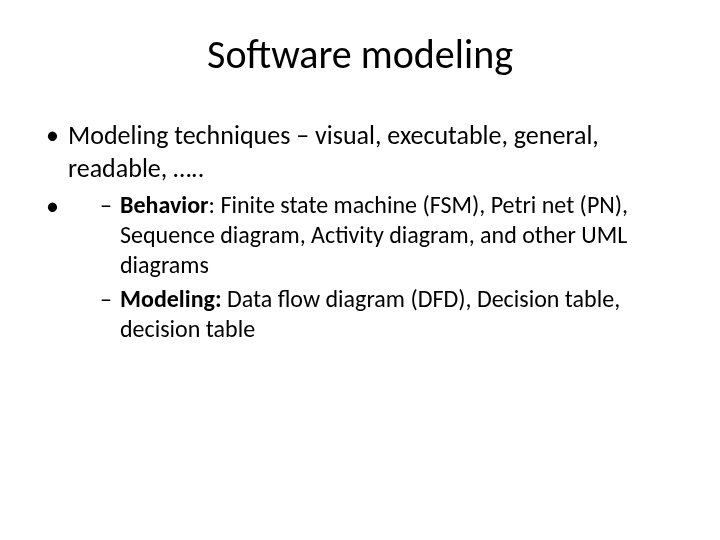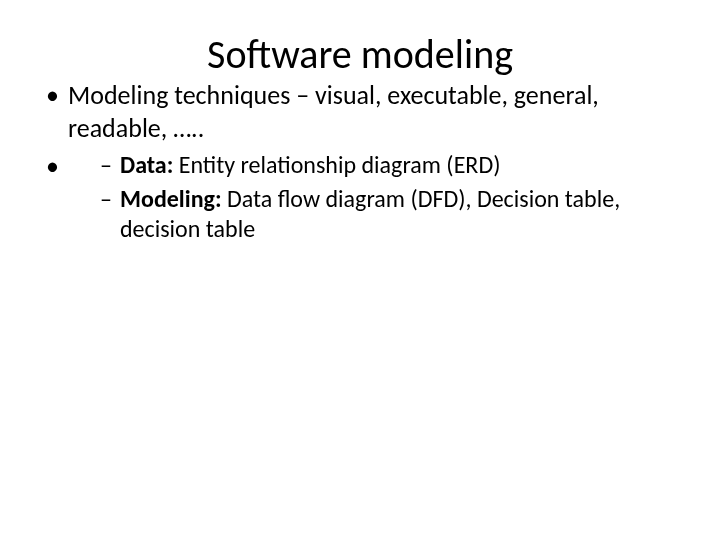--- a/index.html
+++ b/index.html
@@ -13,20 +13,21 @@
       background: #ffffff;
       font-family: Calibri, "Segoe UI", Arial, sans-serif;
       color: #000000;
       padding: 20px 40px 40px 40px;
       overflow: hidden;
     }
     .slide-title {
       font-size: 40px;
       font-weight: 400;
       text-align: center;
+      margin-bottom: 40px;
       margin-top: 10px;
     }
     .bullet-list {
       list-style: none;
       padding-left: 0;
     }
     .bullet-item {
       font-size: 26px;
       line-height: 1.25;
       margin-bottom: 4px;
@@ -68,20 +69,20 @@
 
 <h1 class="slide-title">Software modeling</h1>
 
 <ul class="bullet-list">
   <li class="bullet-item">
     <span>Modeling techniques – visual, executable, general, readable, …..</span>
   </li>
   <li class="bullet-item">
     <ul class="sub-list">
       <li class="sub-item">
-        <span class="bold">Data:</span><span> Entity relationship diagram (ERD)</span>
+        <span class="bold">Behavior</span><span>:  Finite state machine (FSM), Petri net (PN), Sequence diagram, Activity diagram, and other UML diagrams</span>
       </li>
       <li class="sub-item">
         <span class="bold">Modeling:</span><span> Data flow diagram (DFD), Decision table, decision table</span>
       </li>
     </ul>
   </li>
 </ul>
 
 </body></html>

